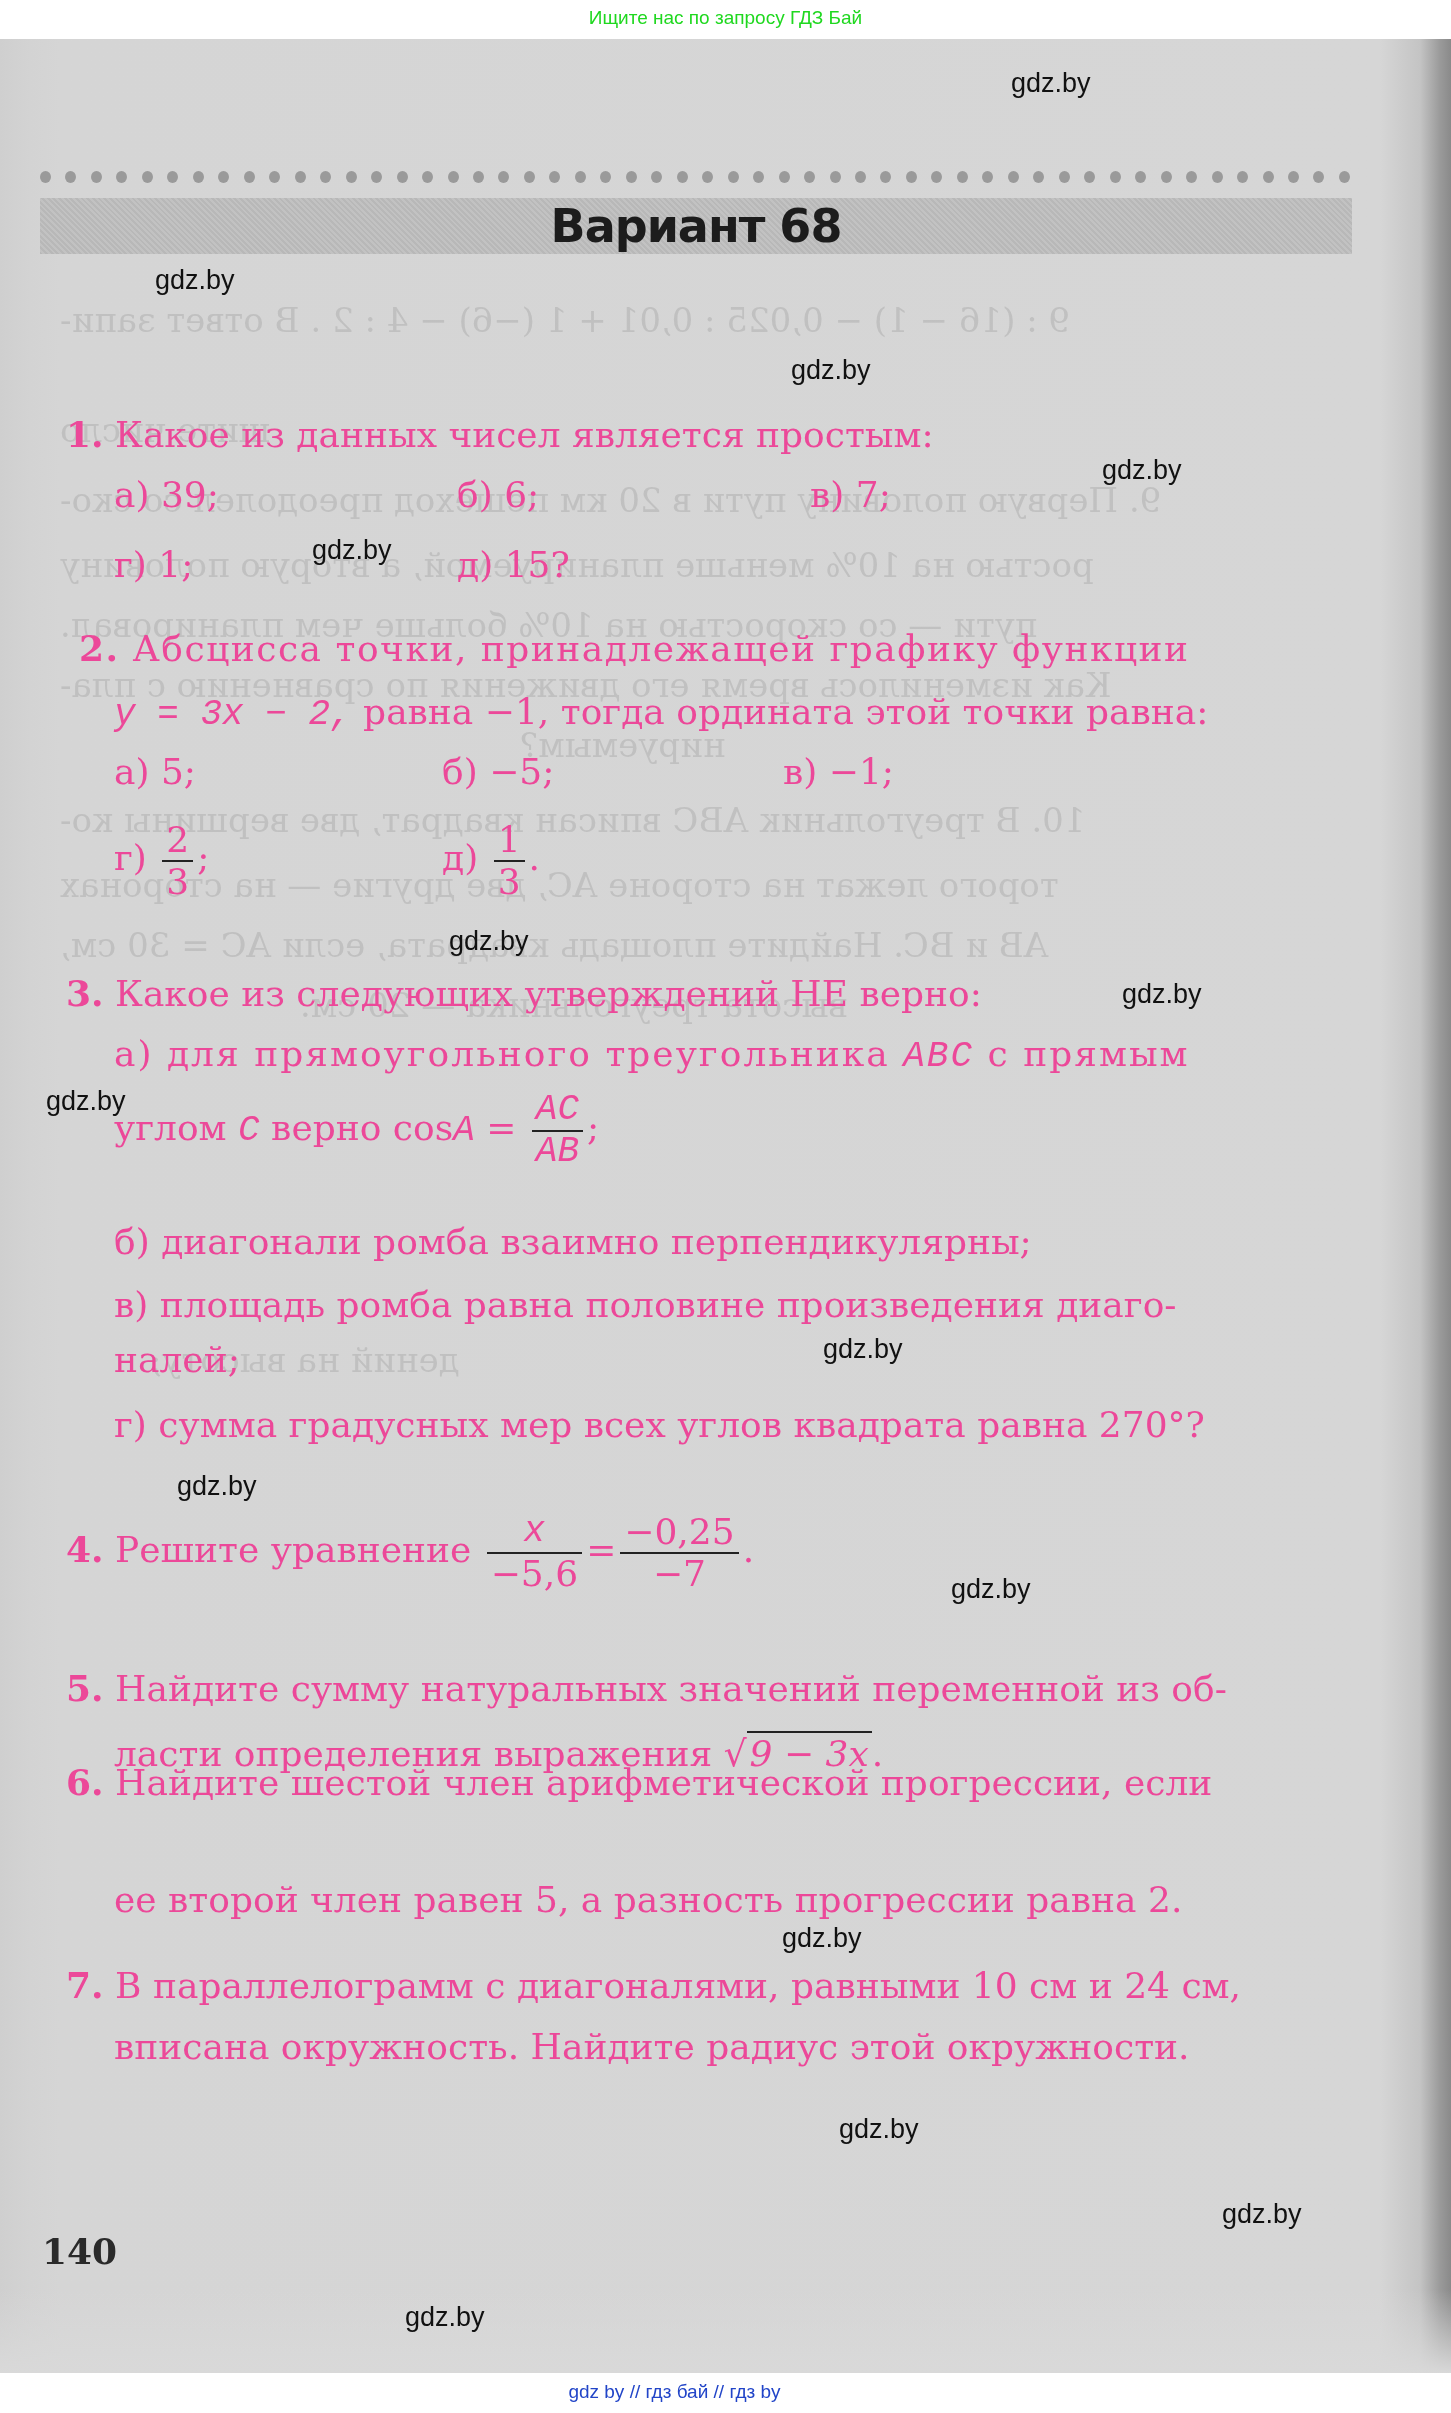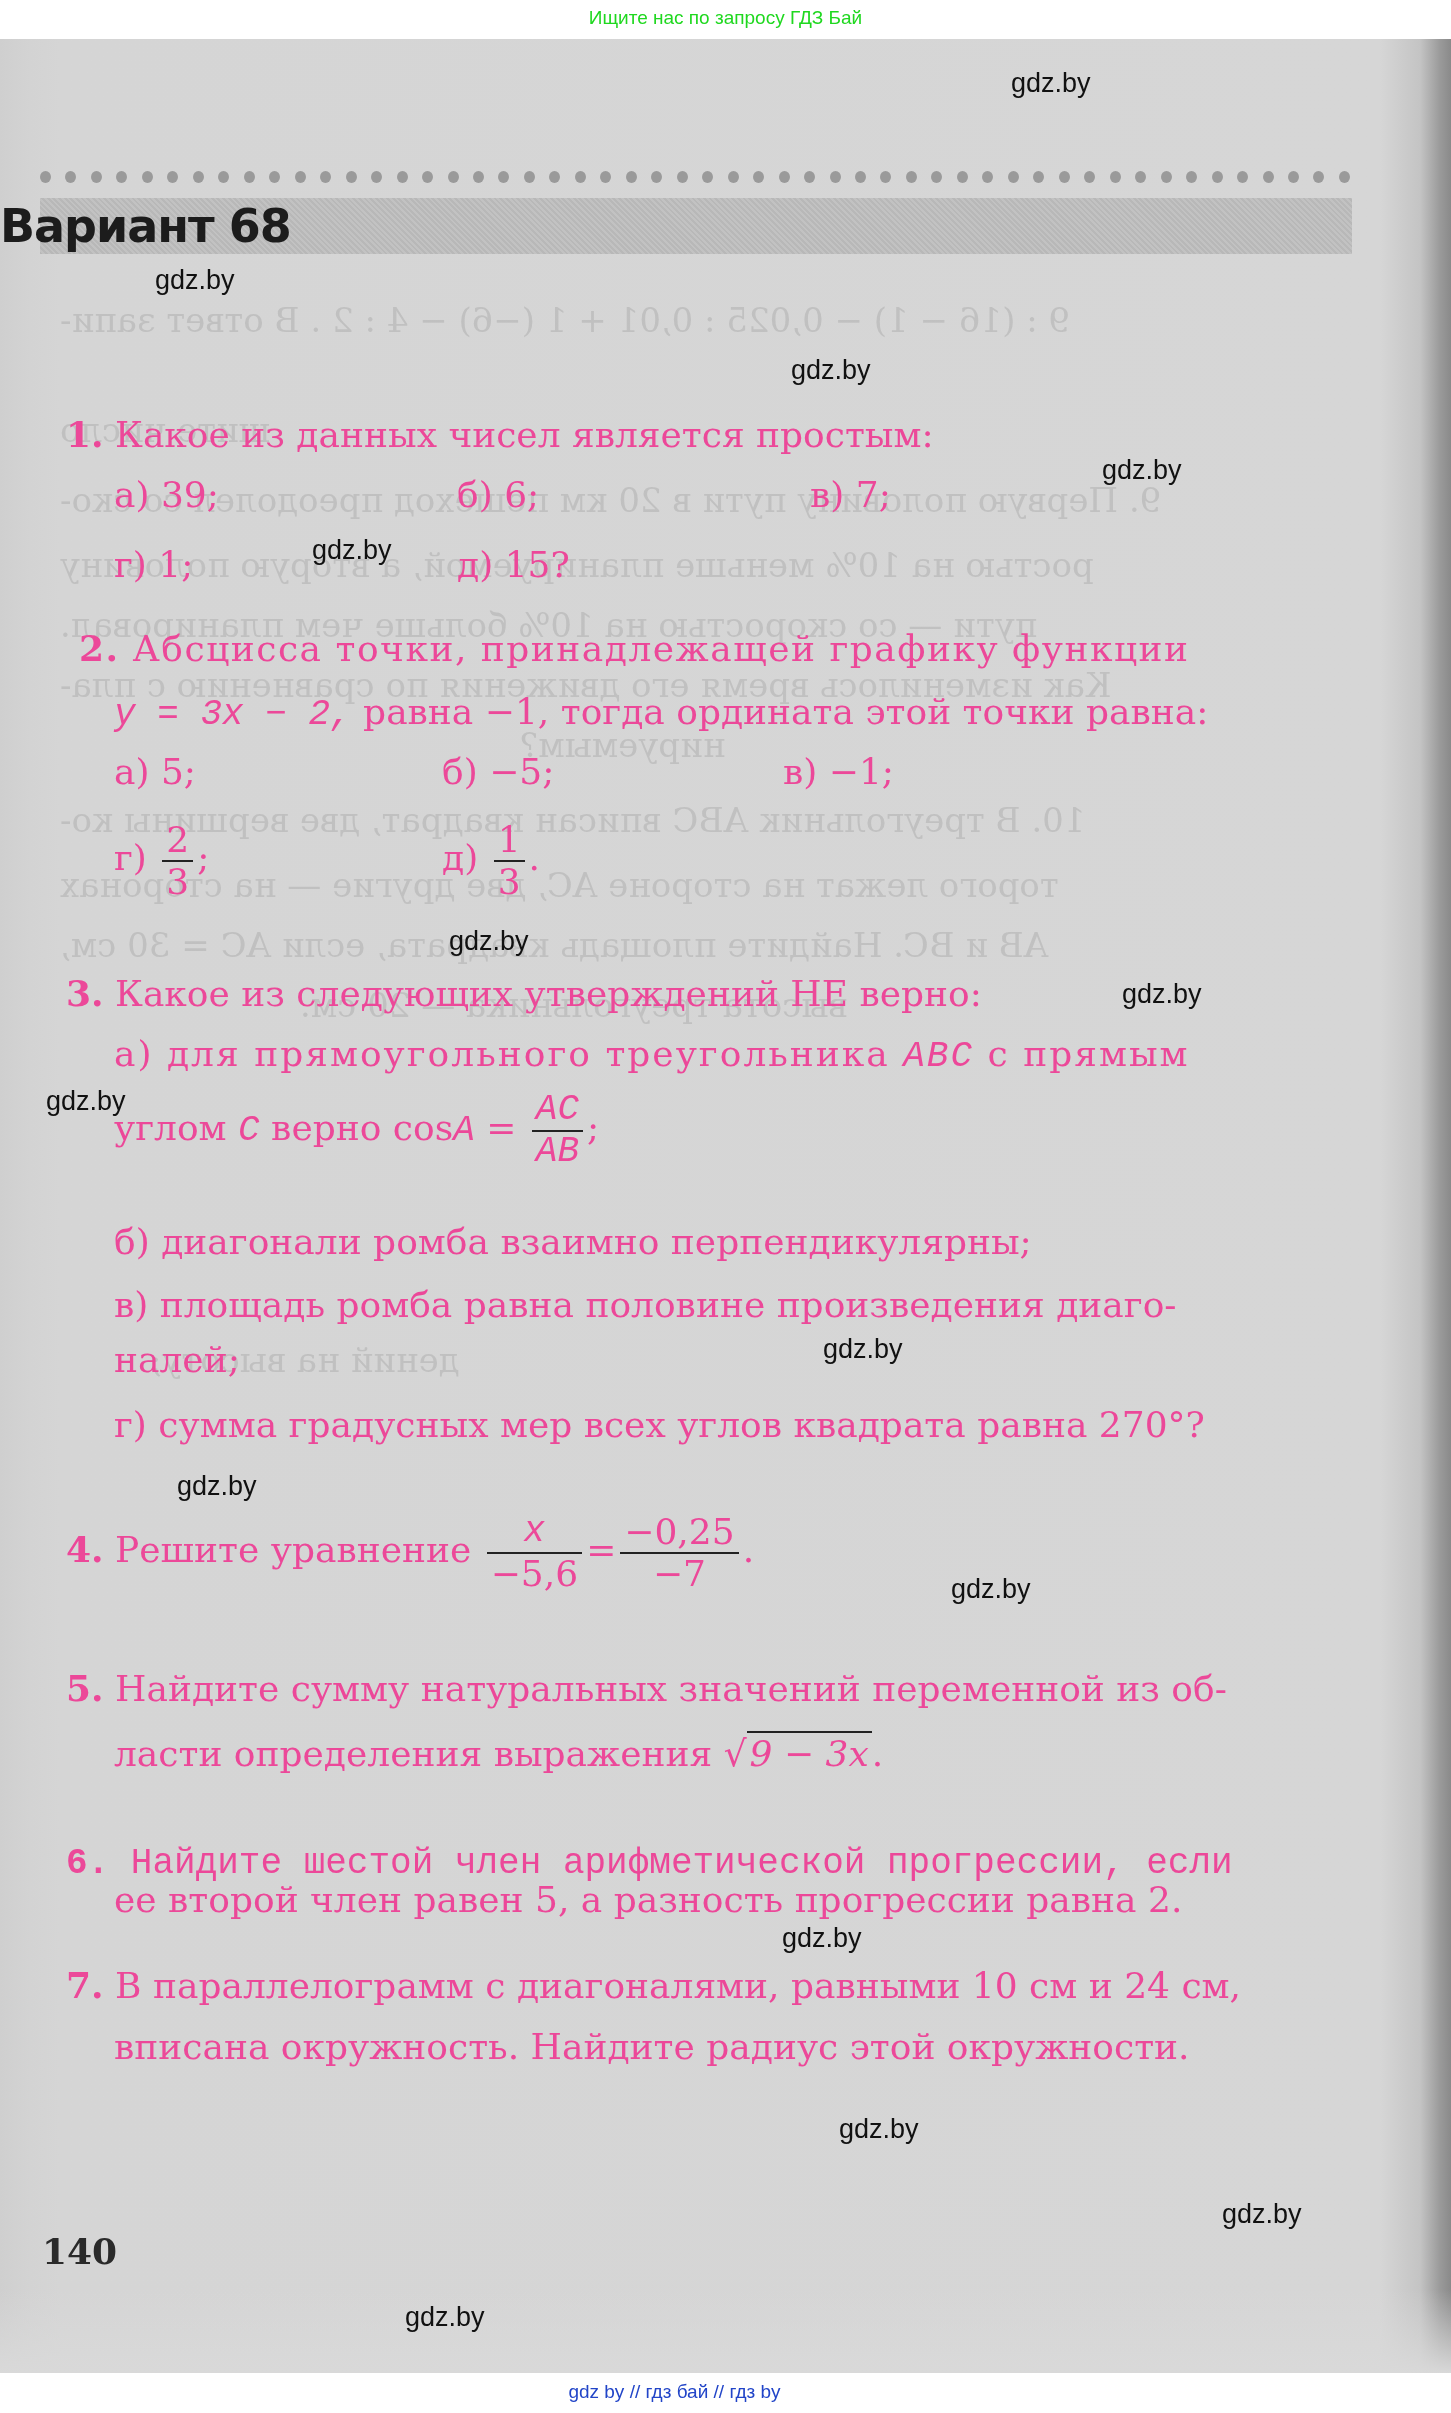--- a/index.html
+++ b/index.html
@@ -29,21 +29,21 @@
   .dot {
     width: 11px; height: 12px; border-radius: 50%;
     background: #8f8f8f; opacity: 0.85;
   }
   .variant-bar {
     position: absolute; left: 40px; top: 198px; width: 1312px; height: 56px;
     background: repeating-linear-gradient(45deg, #b8b8b8 0 2px, #c2c2c2 2px 4px);
   }
   .variant-title {
     position: absolute; left: 0; top: 198px; width: 1392px; height: 56px;
-    text-align: left; line-height: 56px;
+    text-align: center; line-height: 56px;
     font-family: "DejaVu Sans", sans-serif; font-weight: bold;
     font-size: 46px; color: #1c1c1c; letter-spacing: -1px;
   }
   .ghost {
     position: absolute; color: rgba(120,120,120,0.22);
     font-family: "DejaVu Serif", serif; font-size: 34px; white-space: nowrap;
   }
   .txt {
     position: absolute; white-space: nowrap;
     font-family: "DejaVu Serif", serif; font-size: 36px; color: #ec4899;
@@ -205,21 +205,21 @@
 
 <div class="txt" style="left:66px;top:1666px;">
   <span class="num">5.</span>
   <span>Найдите сумму натуральных значений переменной из об-</span>
 </div>
 <div class="txt" style="left:114px;top:1732px;">
   <span>ласти определения выражения</span>
   <span class="sqrt"><span>√</span><span class="rad">9 − 3x</span></span><span>.</span>
 </div>
 
-<div class="txt" style="left:66px;top:1842px;font-family:Liberation Mono, monospace;">
+<div class="txt" style="left:66px;top:1760px;">
   <span class="num">6.</span>
   <span>Найдите шестой член арифметической прогрессии, если</span>
 </div>
 <div class="txt" style="left:114px;top:1878px;">ее второй член равен 5, а разность прогрессии равна 2.</div>
 
 <div class="txt" style="left:66px;top:1963px;">
   <span class="num">7.</span>
   <span>В параллелограмм с диагоналями, равными 10 см и 24 см,</span>
 </div>
 <div class="txt" style="left:114px;top:2025px;">вписана окружность. Найдите радиус этой окружности.</div>

